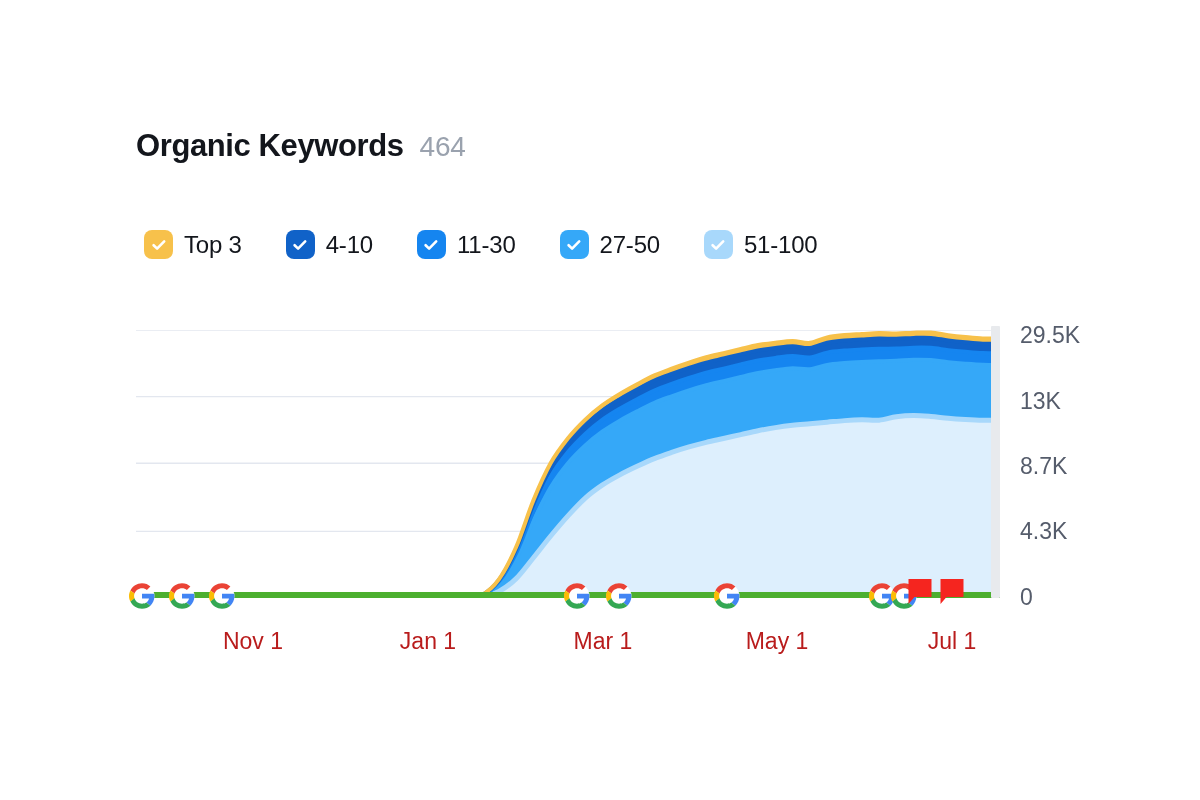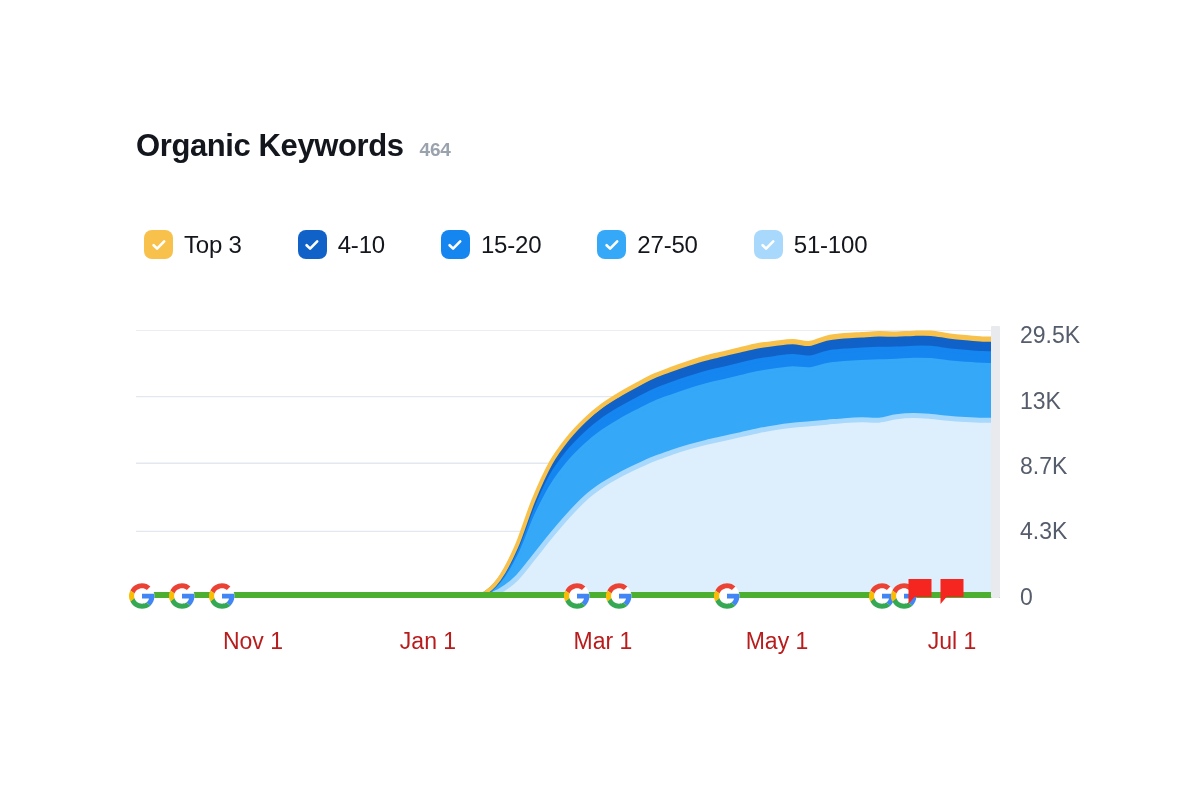--- a/index.html
+++ b/index.html
@@ -35,35 +35,35 @@
     gap: 16px;
   }
   .header-title {
     font-size: 31px;
     font-weight: 700;
     color: #13161c;
     letter-spacing: -0.4px;
     line-height: 1;
   }
   .header-count {
-    font-size: 19px;
-    font-weight: 700;
+    font-size: 28px;
+    font-weight: 400;
     color: #9aa2ae;
     letter-spacing: -0.2px;
     line-height: 1;
   }
 
   
   .legend {
     position: absolute;
     left: 136px;
     top: 230px;
     display: flex;
     align-items: center;
-    gap: 16px;
+    gap: 4px;
     padding-left: 8px;
   }
   .legend-item {
     display: flex;
     align-items: center;
     gap: 11px;
     margin-right: 40px;
     cursor: pointer;
     user-select: none;
   }
@@ -183,21 +183,21 @@
           </svg>
         </div>
         <span class="legend-label">4-10</span>
       </div>
       <div class="legend-item">
         <div class="legend-box" style="background: rgb(21, 133, 240);">
           <svg width="18" height="18" viewBox="0 0 18 18">
             <path d="M3.6 9.2 L7.1 12.6 L14.2 5.4" fill="none" stroke="#ffffff" stroke-width="2.6" stroke-linecap="round" stroke-linejoin="round"></path>
           </svg>
         </div>
-        <span class="legend-label">15-20</span>
+        <span class="legend-label">11-30</span>
       </div>
       <div class="legend-item">
         <div class="legend-box" style="background: rgb(53, 168, 248);">
           <svg width="18" height="18" viewBox="0 0 18 18">
             <path d="M3.6 9.2 L7.1 12.6 L14.2 5.4" fill="none" stroke="#ffffff" stroke-width="2.6" stroke-linecap="round" stroke-linejoin="round"></path>
           </svg>
         </div>
         <span class="legend-label">27-50</span>
       </div>
       <div class="legend-item">

